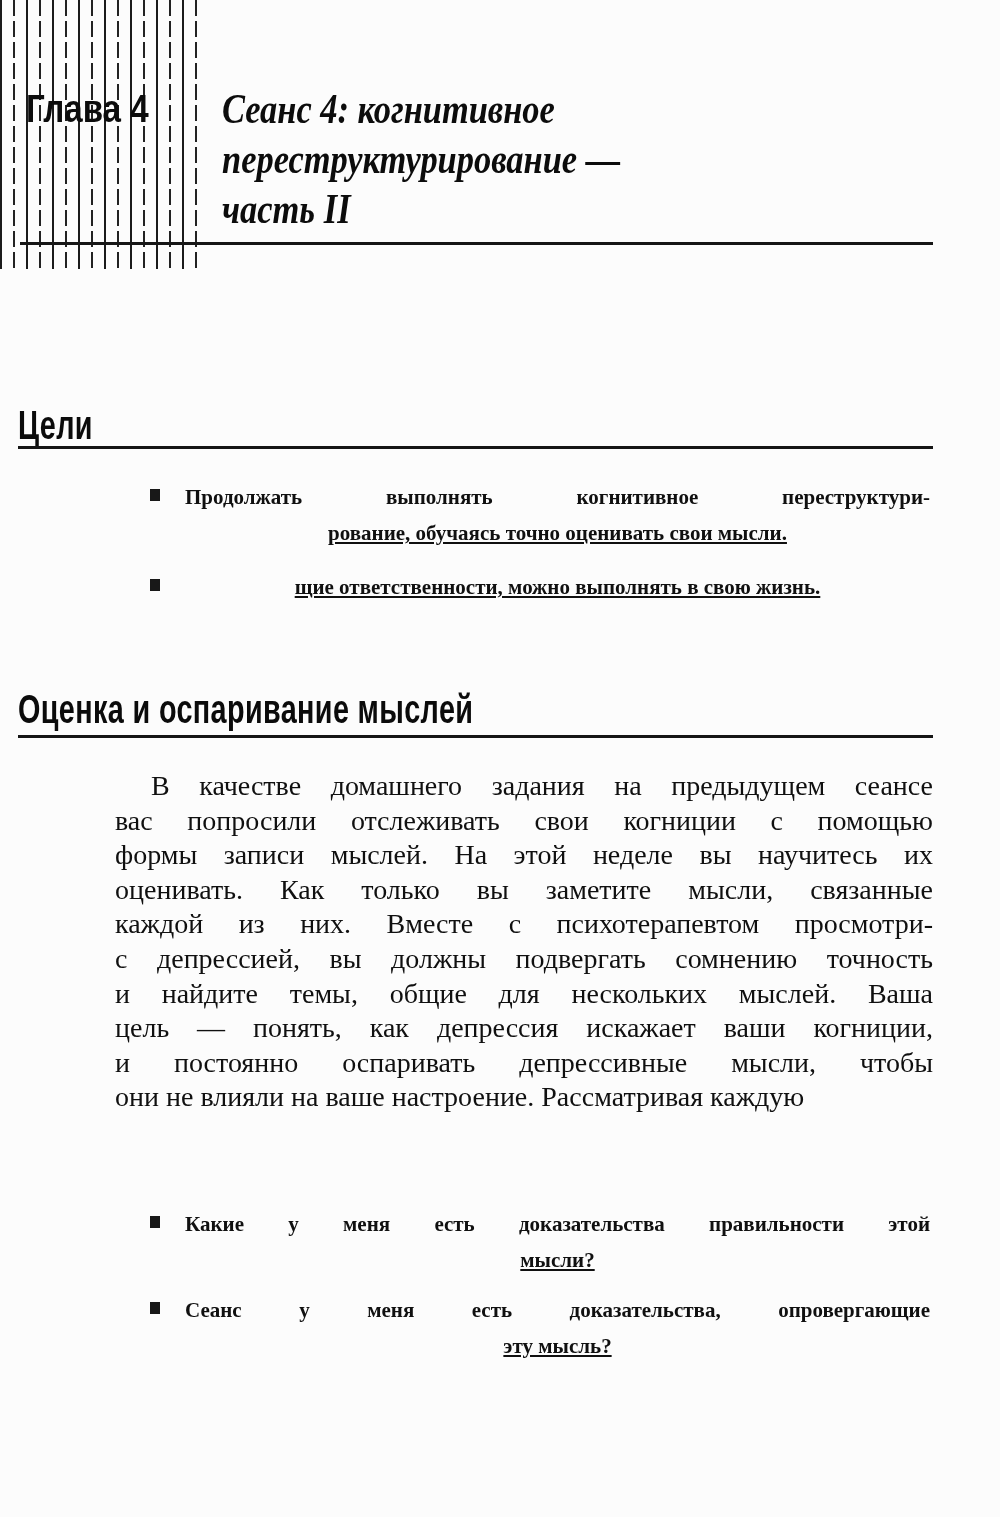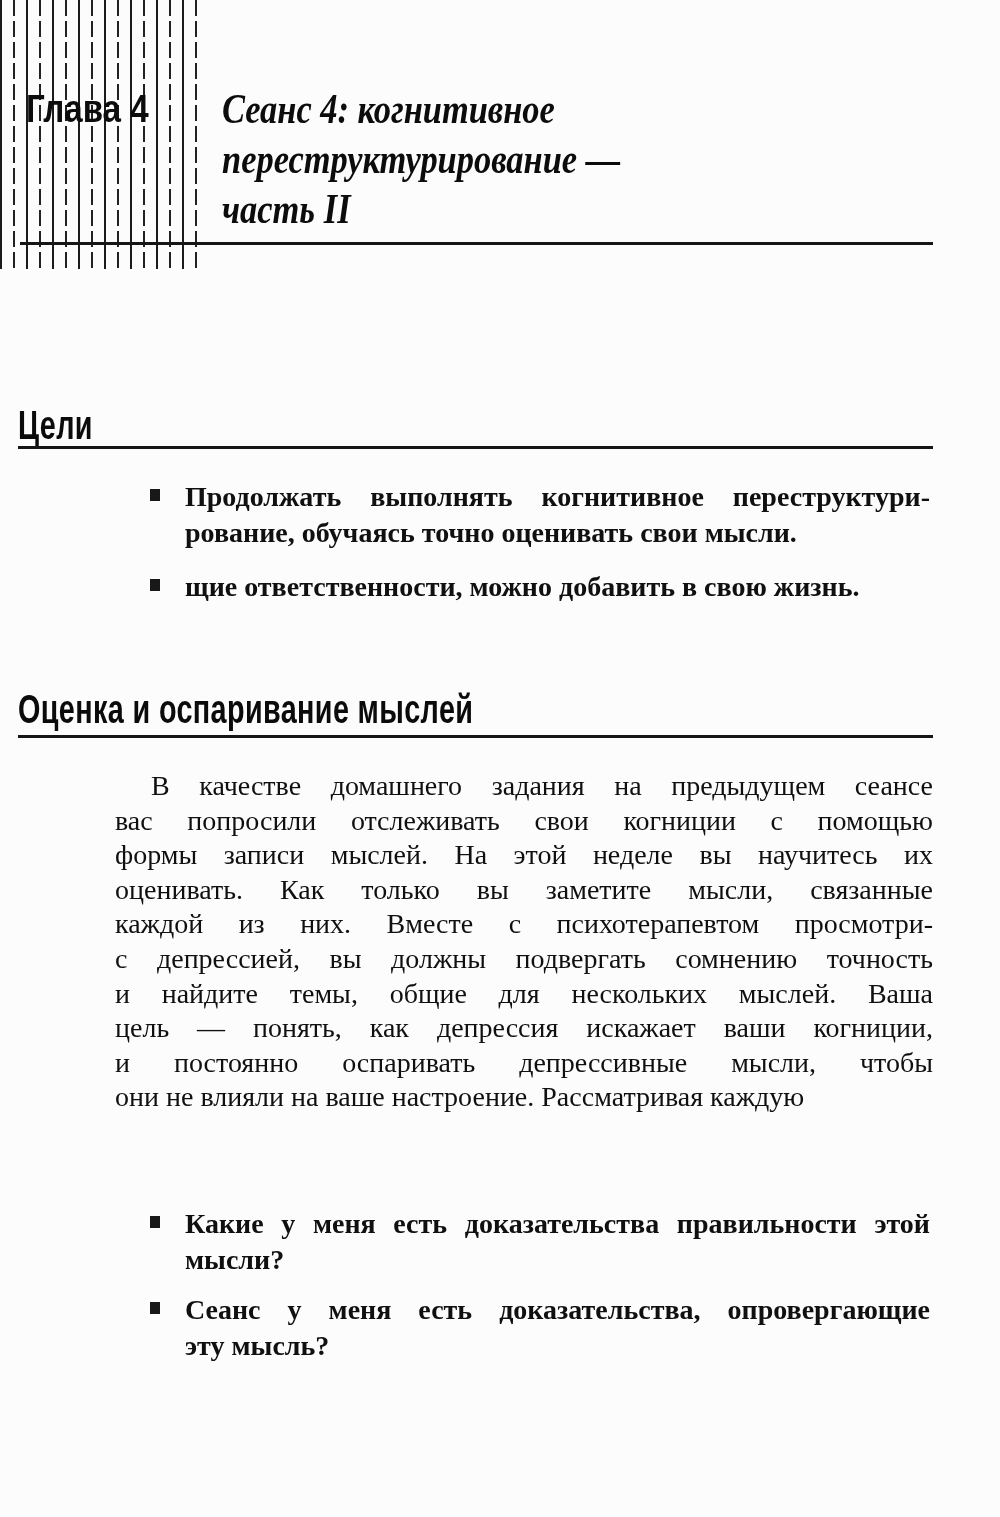--- a/index.html
+++ b/index.html
@@ -56,23 +56,23 @@
 
   .bullet-list { position: absolute; width: 780px; }
   #goals-list { left: 150px; top: 479px; }
   #questions-list { left: 150px; top: 1206px; }
   .bullet-item { display: flex; margin-bottom: 18px; }
   #questions-list .bullet-item { margin-bottom: 14px; }
   .bullet-marker {
     flex: 0 0 10px; width: 10px; height: 12px;
     background: #181818; margin-top: 10px; margin-right: 25px;
   }
-  .bullet-text { width: 745px; font-weight: 700; font-size: 28px; line-height: 36px; }
+  .bullet-text { width: 745px; font-weight: 700; font-size: 21px; line-height: 36px; }
   .b1 { text-align: justify; text-align-last: justify; }
-  .b2 { text-align: left; }
+  .b2 { text-align: center; text-decoration: underline; }
 
   #paragraph {
     left: 115px; top: 769px; width: 818px;
     font-weight: 400; font-size: 28px; line-height: 34.6px;
   }
   .para-line { text-align: justify; text-align-last: justify; text-justify: inter-word; }
   .para-line:first-child { text-indent: 36px; }
   .para-line:last-child { text-align-last: left; }
 </style>
 </head>
@@ -100,21 +100,21 @@
       <div class="bullet-item">
       <span class="bullet-marker"></span>
       <div class="bullet-text">
         <div class="b1">Продолжать выполнять когнитивное переструктури-</div>
         <div class="b2">рование, обучаясь точно оценивать свои мысли.</div>
       </div>
     </div>
       <div class="bullet-item">
       <span class="bullet-marker"></span>
       <div class="bullet-text">
-        <div class="b2">щие ответственности, можно добавить в свою жизнь.</div>
+        <div class="b2">щие ответственности, можно выполнять в свою жизнь.</div>
       </div>
     </div>
     </div>
 
   <div class="sec-heading abs" id="h-eval">Оценка и оспаривание мыслей</div>
   <div class="rule" id="rule-eval"></div>
 
   <div class="abs" id="paragraph">
       <div class="para-line">В качестве домашнего задания на предыдущем сеансе</div>
       <div class="para-line">вас попросили отслеживать свои когниции с помощью</div>

